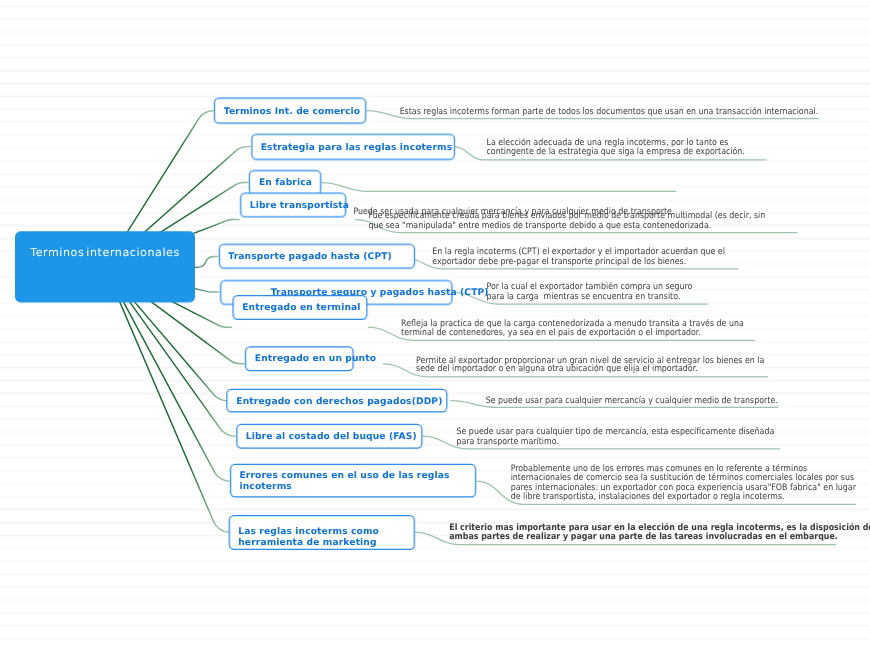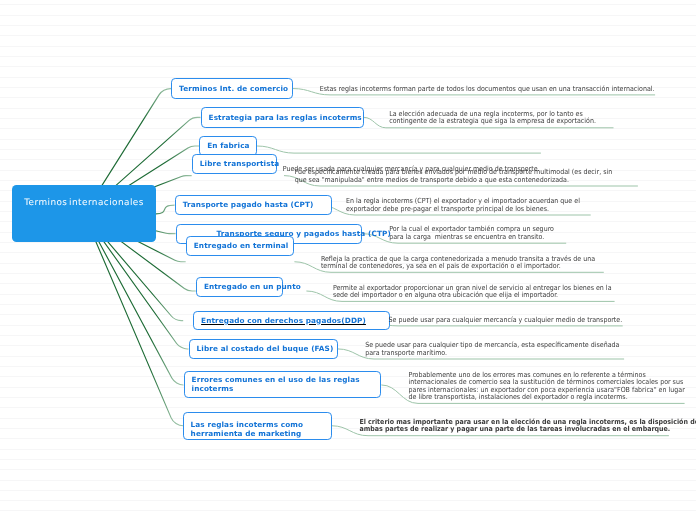--- a/index.html
+++ b/index.html
@@ -153,21 +153,21 @@
     <div class="node" style="left: 185.7px; top: 236px; width: 108.7px; height: 19.9px;">
       <span class="lbl">Entregado en terminal</span>
     </div>
     <div class="desc" style="left: 322.2px; top: 253.45px;">Refleja la practica de que la carga contenedorizada a menudo transita a través de una
 terminal de contenedores, ya sea en el pais de exportación o el importador.</div>
     <div class="node" style="left: 195.8px; top: 277px; width: 87px; height: 19.6px;">
       <span class="lbl">Entregado en un punto</span>
     </div>
     <div class="desc" style="left: 334.2px; top: 282.55px;">Permite al exportador proporcionar un gran nivel de servicio al entregar los bienes en la
 sede del importador o en alguna otra ubicación que elija el importador.</div>
-    <div class="node" style="left: 193px; top: 310.6px; width: 197px; height: 19.9px; text-decoration: underline;">
+    <div class="node" style="left: 181px; top: 310.6px; width: 177px; height: 19.9px;">
       <span class="lbl">Entregado con derechos pagados(DDP)</span>
     </div>
     <div class="desc" style="left: 389.8px; top: 314.5px;">Se puede usar para cualquier mercancía y cualquier medio de transporte.</div>
     <div class="node" style="left: 188.5px; top: 339px; width: 149.5px; height: 19.9px;">
       <span class="lbl">Libre al costado del buque (FAS)</span>
     </div>
     <div class="desc" style="left: 366.5px; top: 340.15px;">Se puede usar para cualquier tipo de mercancía, esta específicamente diseñada
 para transporte marítimo.</div>
     <div class="node" style="left: 183.5px; top: 370.9px; width: 197.8px; height: 27px;">
       <span class="lbl">Errores comunes en el uso de las reglas

